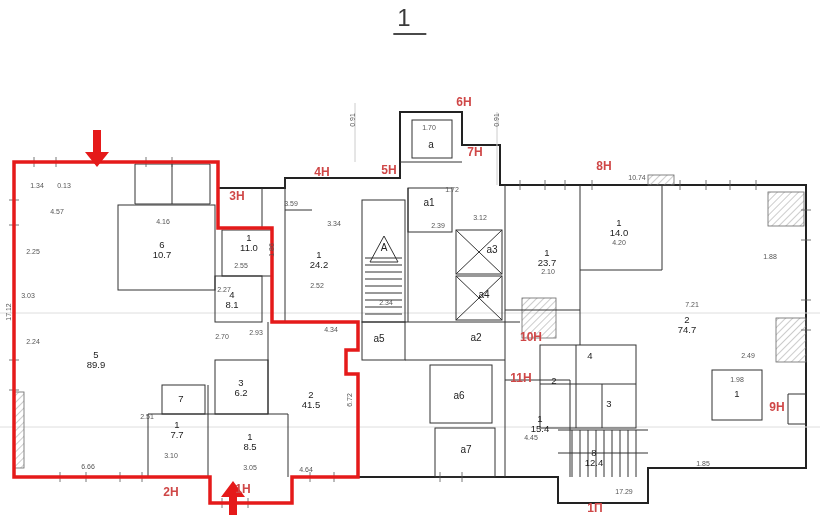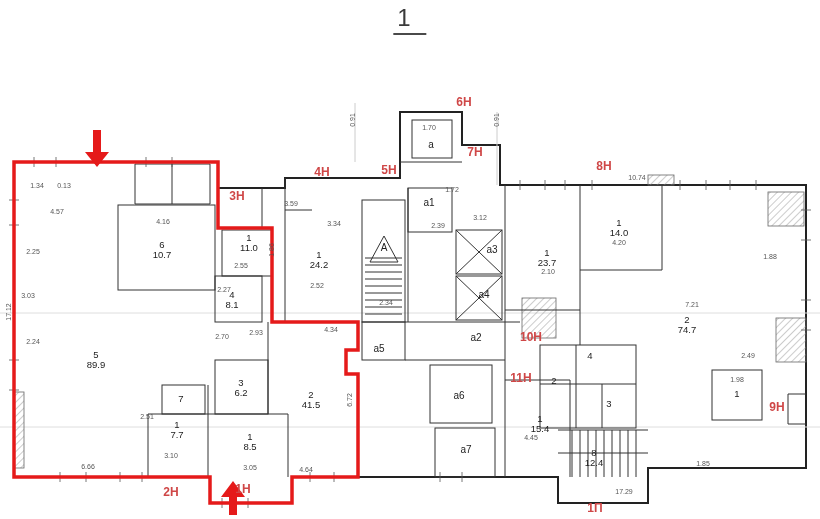--- a/index.html
+++ b/index.html
@@ -118,21 +118,21 @@
       <div class="lbl unit-label" style="left: 604px; top: 166px;">8Н</div>
       <div class="lbl unit-label" style="left: 777px; top: 407px;">9Н</div>
       <div class="lbl unit-label" style="left: 531px; top: 337px;">10Н</div>
       <div class="lbl unit-label" style="left: 521px; top: 378px;">11Н</div>
       <div class="lbl unit-label" style="left: 595px; top: 508px;">1П</div>
       <div class="lbl core-label" style="left: 431px; top: 145px;">а</div>
       <div class="lbl core-label" style="left: 429px; top: 203px;">а1</div>
       <div class="lbl core-label" style="left: 476px; top: 338px;">а2</div>
       <div class="lbl core-label" style="left: 484px; top: 250px; margin-left: 8px;">а3</div>
       <div class="lbl core-label" style="left: 484px; top: 295px;">а4</div>
-      <div class="lbl core-label" style="left: 379px; top: 349px;">а5</div>
+      <div class="lbl core-label" style="left: 379px; top: 339px;">а5</div>
       <div class="lbl core-label" style="left: 459px; top: 396px;">а6</div>
       <div class="lbl core-label" style="left: 466px; top: 450px;">а7</div>
       <div class="lbl core-label" style="left: 384px; top: 248px;">А</div>
       <div class="lbl room-label" style="left: 162px; top: 250px;">
         <div class="room-num">6</div>
         <div class="room-area">10.7</div>
       </div>
       <div class="lbl room-label" style="left: 249px; top: 243px;">
         <div class="room-num">1</div>
         <div class="room-area">11.0</div>

